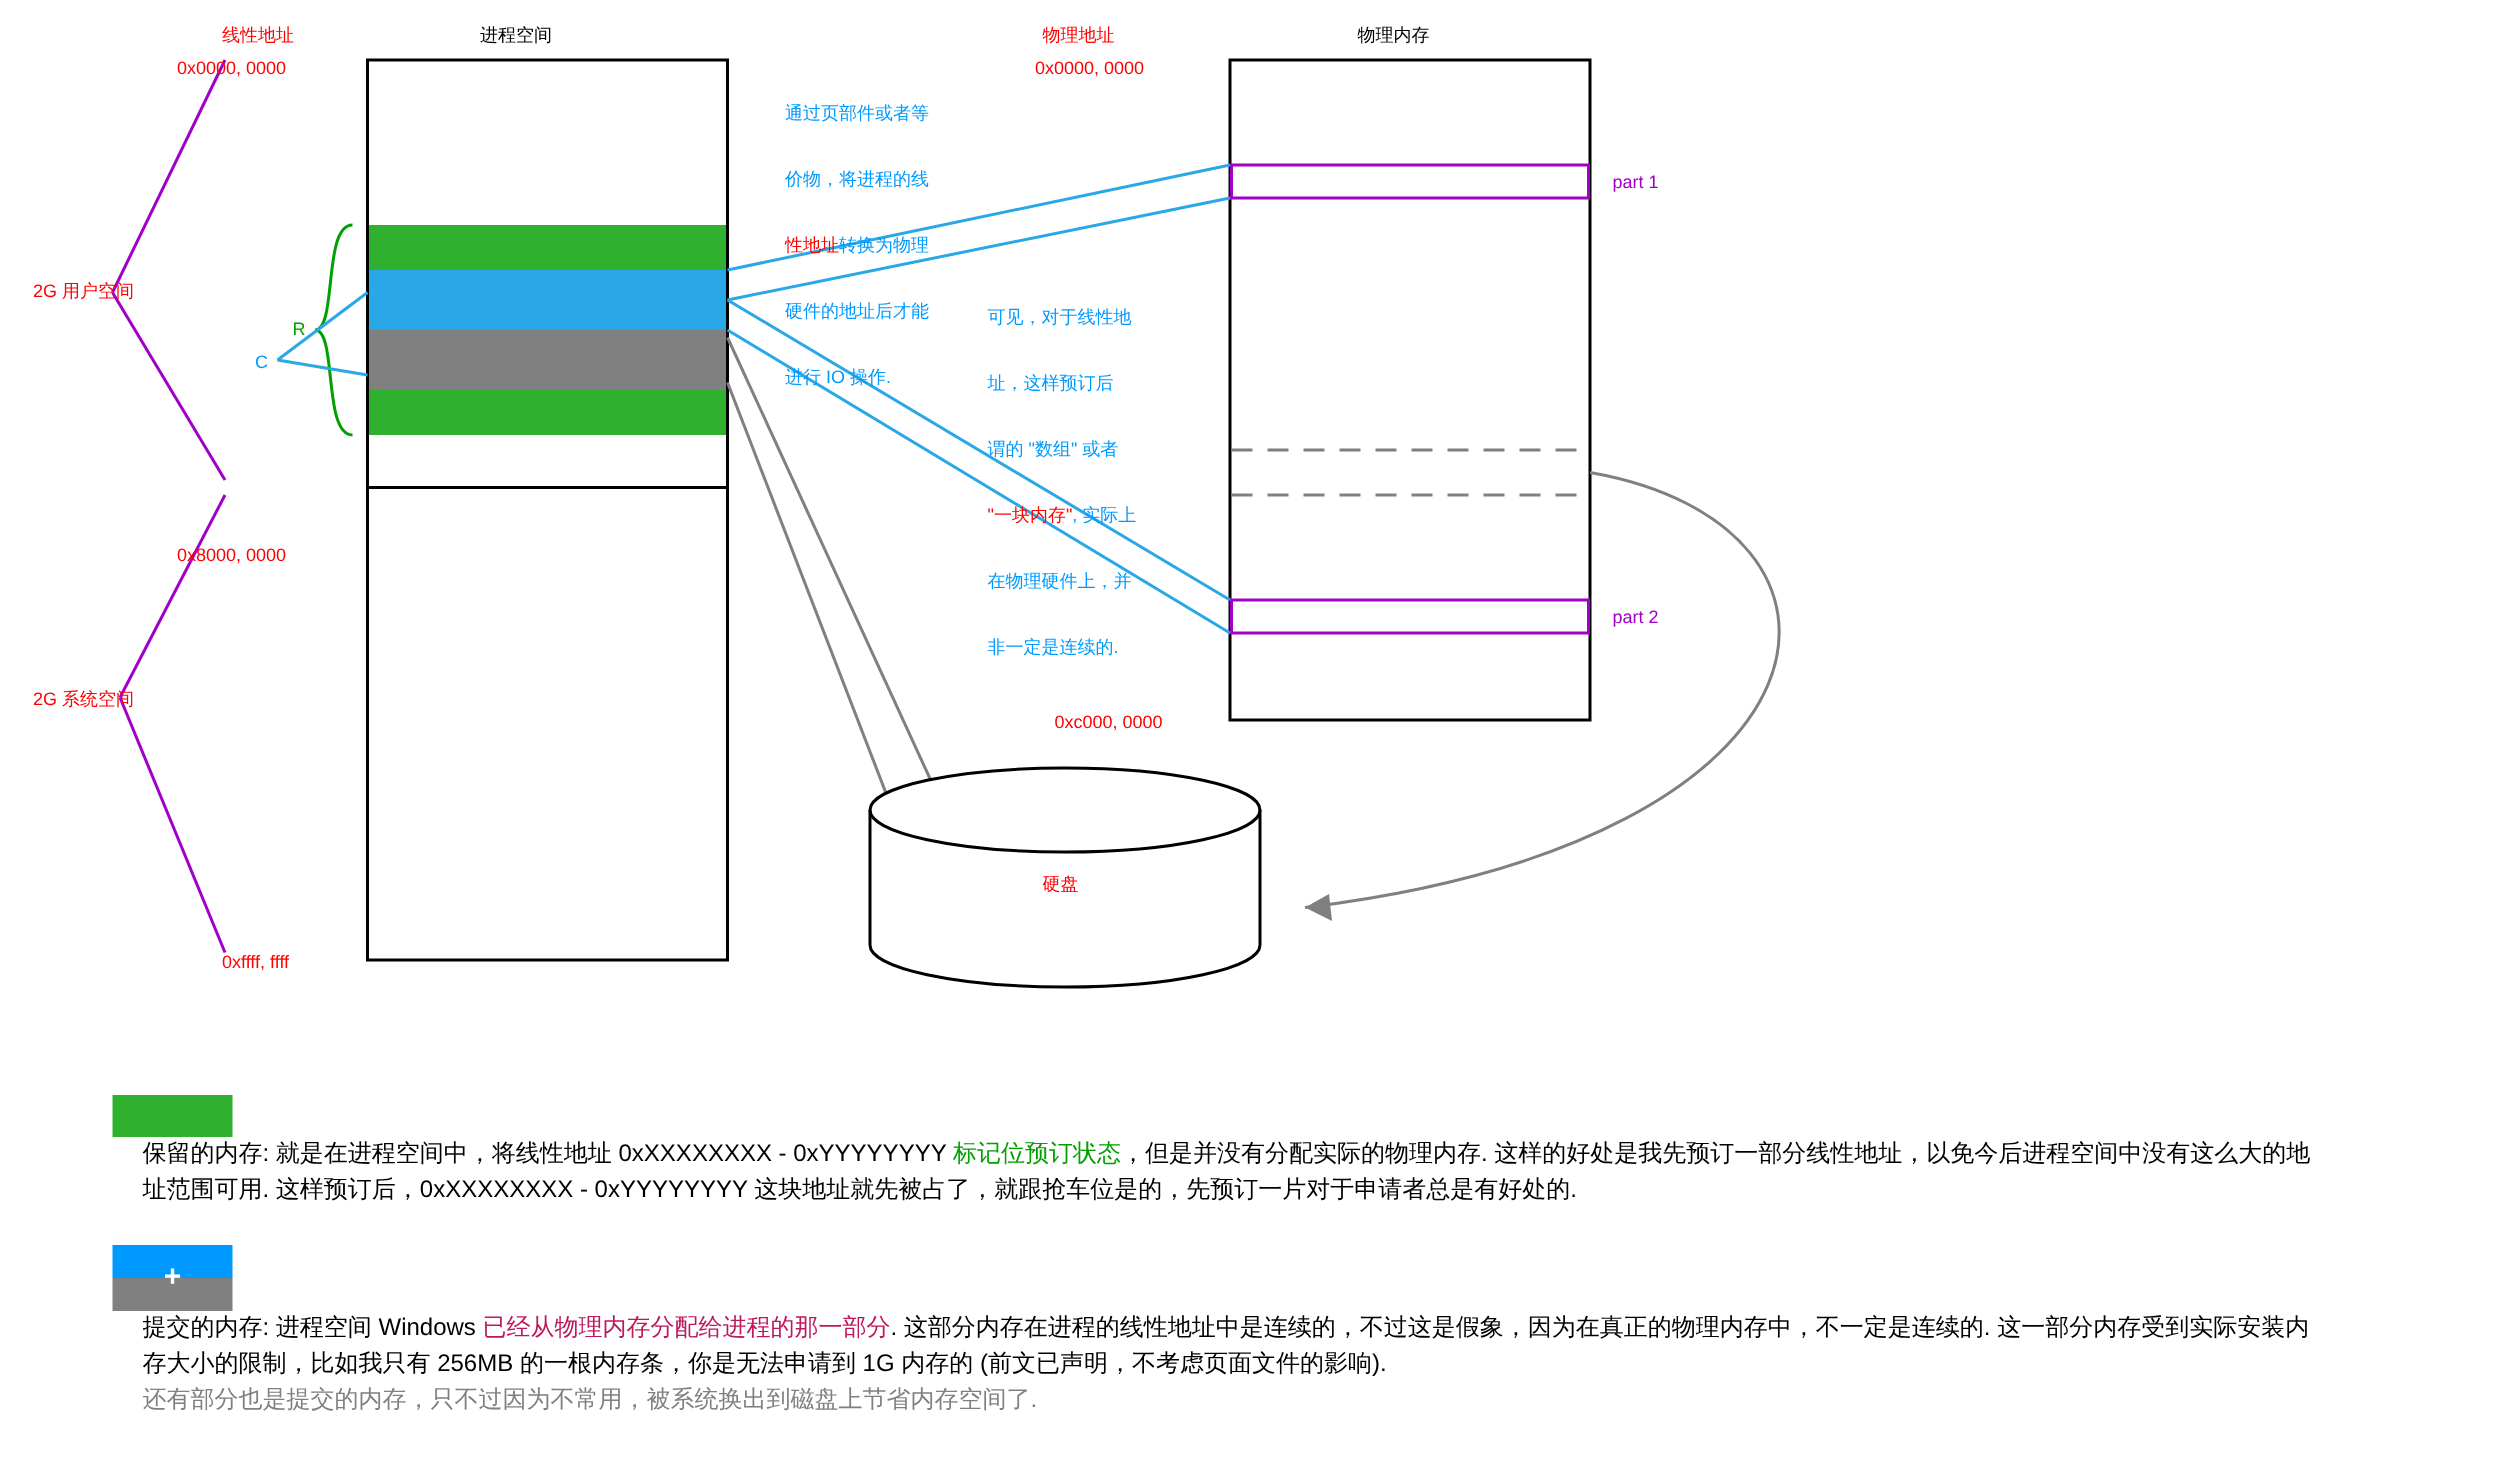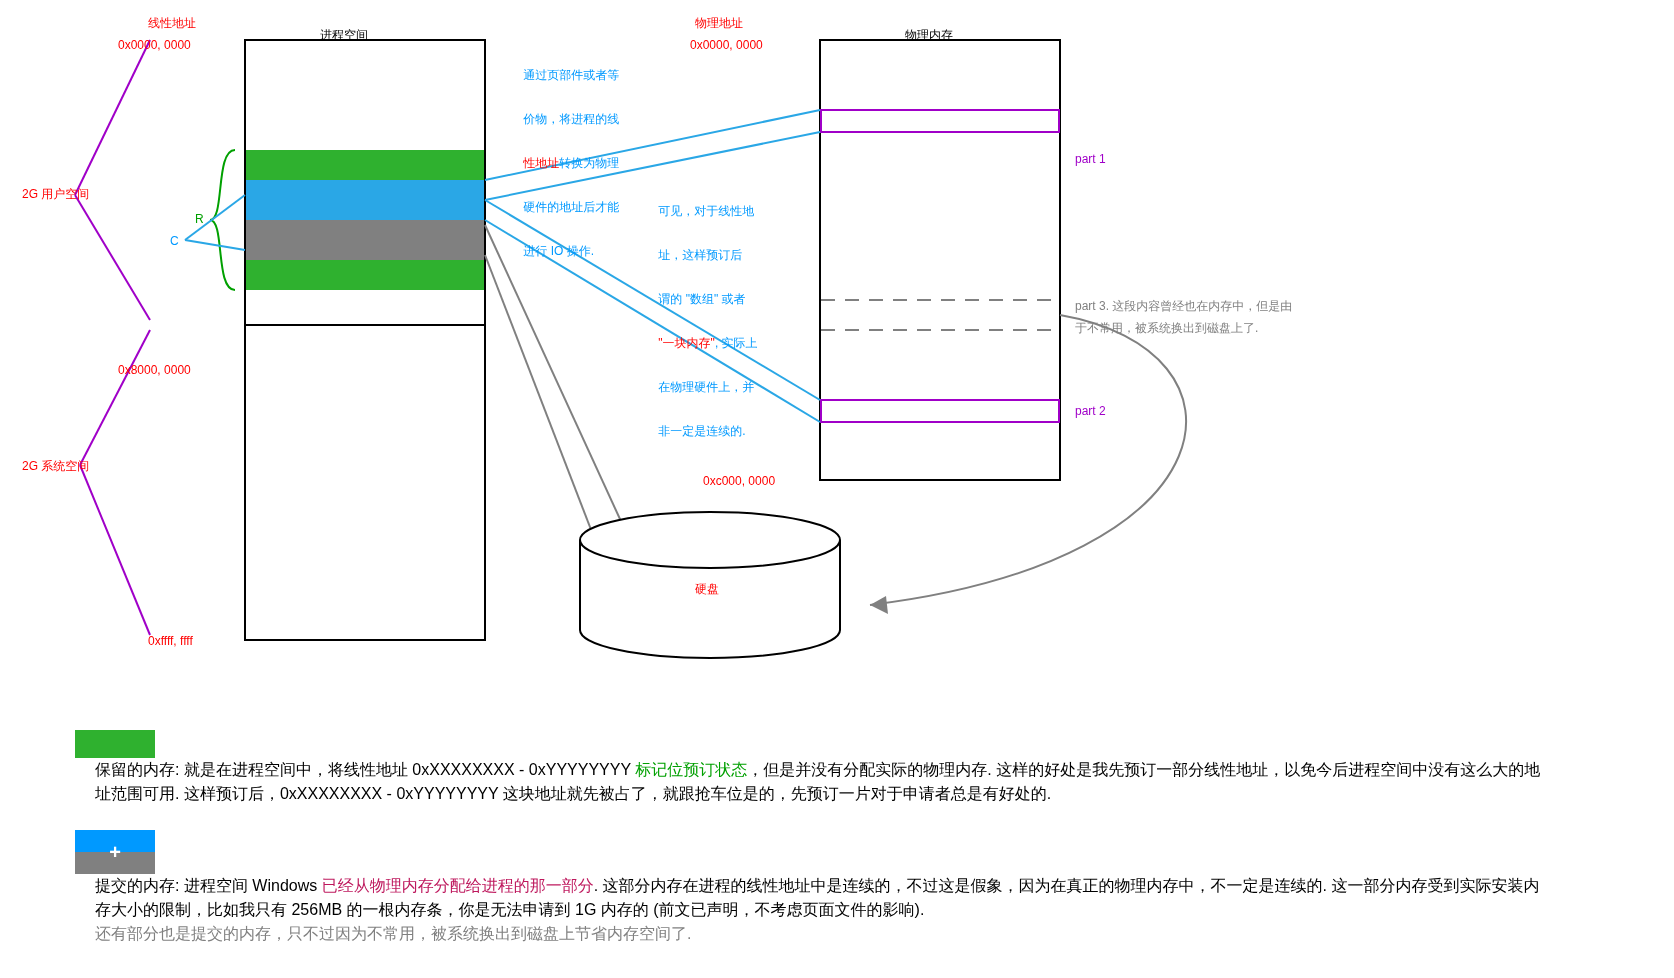--- a/index.html
+++ b/index.html
@@ -18,21 +18,21 @@
     position: absolute;
     font-size: 12px;
     line-height: 22px;
     white-space: pre-wrap;
   }
   .red    { color: #ff0000; }
   .blue   { color: #0099ff; }
   .green  { color: #00a000; }
   .purple { color: #a000c8; }
   .gray   { color: #808080; }
-  .black  { color: #000000; margin-top: 12px; }
+  .black  { color: #000000; }
 
   
   .legend-row { position:absolute; display:flex; align-items:flex-start;flex-direction:column; }
   .legend-swatch {
     width: 80px; height: 28px; flex:0 0 auto;
   }
   .legend-text {
     margin-left: 20px;
     font-size: 16px;
     line-height: 24px;
@@ -134,23 +134,22 @@
 
   <div class="label" style="left:645px; top:178px; width:150px;">
     <span class="blue">可见，对于线性地</span><br>
     <span class="blue">址，这样预订后</span><br>
     <span class="blue">谓的 "数组" 或者</span><br>
     <span class="red">"一块内存"</span><span class="blue">, 实际上</span><br>
     <span class="blue">在物理硬件上，并</span><br>
     <span class="blue">非一定是连续的.</span>
   </div>
 
-  <div class="label purple" style="left:1075px; top:110px;margin-top:38px;">part 1</div>
+  <div class="label purple" style="left:1075px; top:110px;">part 1</div>
   <div class="label purple" style="left:1075px; top:400px;">part 2</div>
-  <div class="label gray" style="left:1075px; top:295px; width:220px;">part 3. 这段内容曾经也在内存中，但是由于不常用，被系统换出到磁盘上了.</div>
 
   <div class="label red" style="left:695px; top:578px;">硬盘</div>
 
   <div class="legend-row" style="left:75px; top:730px;">
     <div class="legend-swatch" style="background:#2fb12f;"></div>
     <div class="legend-text">
       <span>保留的内存: 就是在进程空间中，将线性地址 0xXXXXXXXX - 0xYYYYYYYY </span><span class="green-span">标记位预订状态</span><span>，但是并没有分配实际的物理内存. 这样的好处是我先预订一部分线性地址，以免今后进程空间中没有这么大的地址范围可用. 这样预订后，0xXXXXXXXX - 0xYYYYYYYY 这块地址就先被占了，就跟抢车位是的，先预订一片对于申请者总是有好处的.</span>
     </div>
   </div>
 

